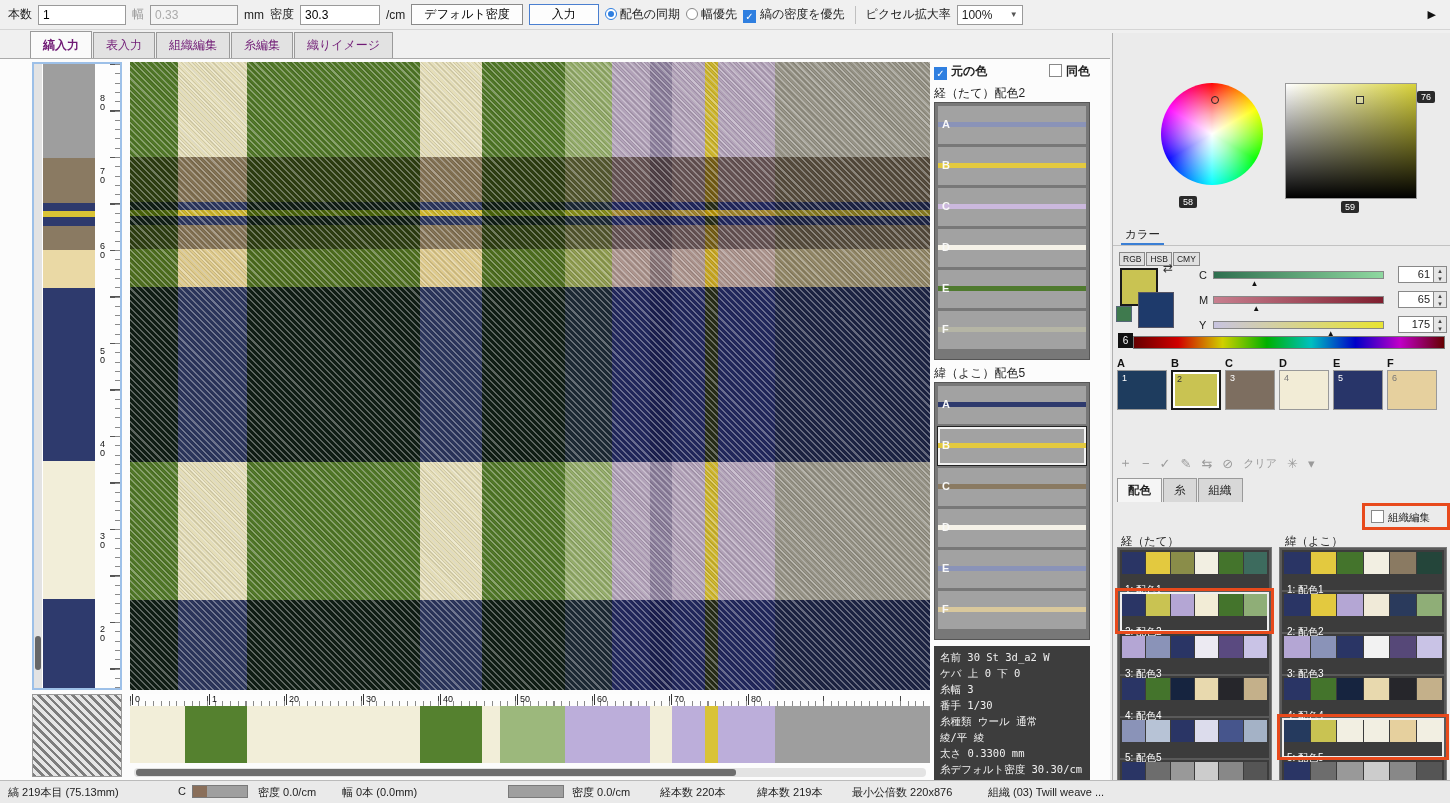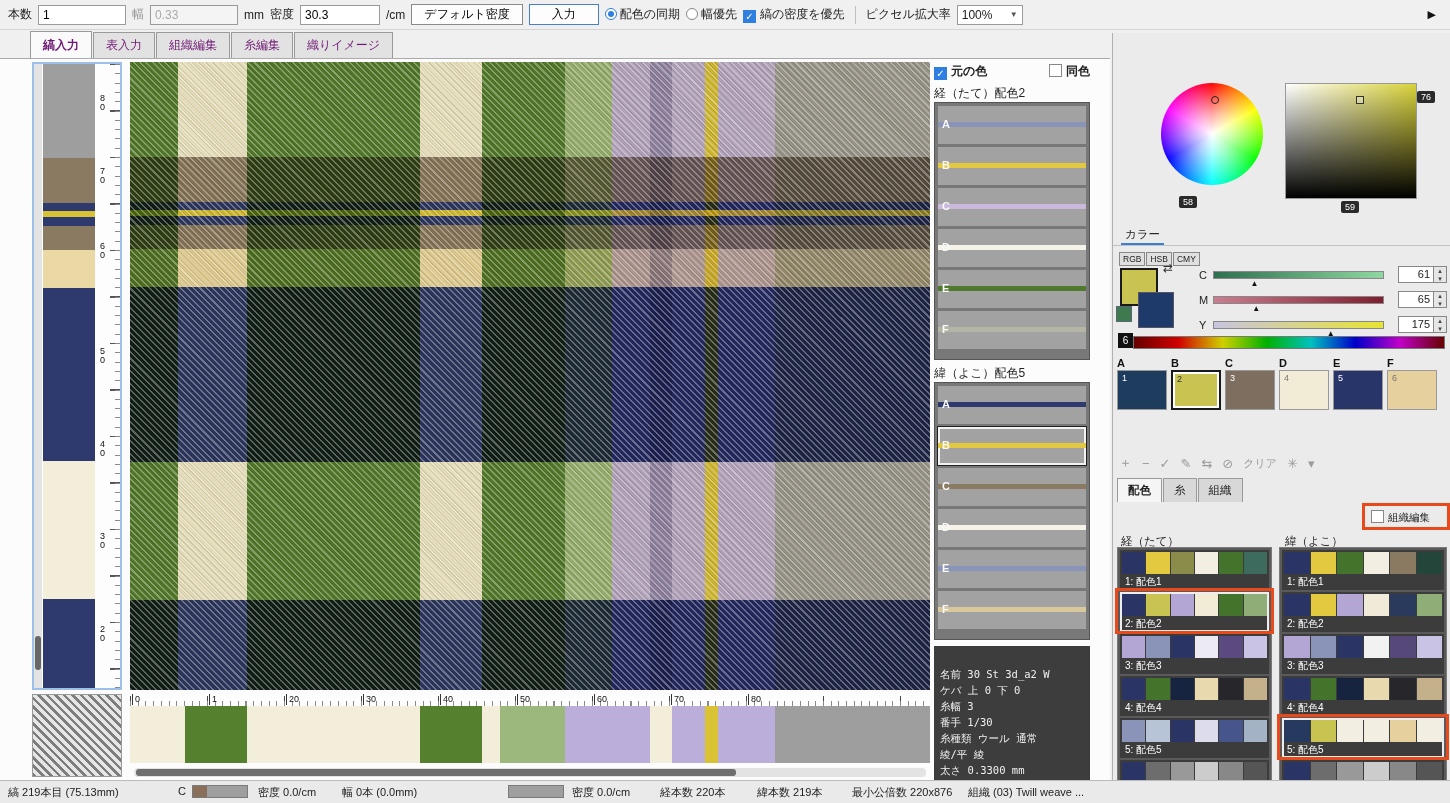--- a/index.html
+++ b/index.html
@@ -66,21 +66,21 @@
   
   .mid-panel{position:absolute;left:934px;top:62px;width:156px;height:718px;}
   .mp-checkrow{display:flex;justify-content:space-between;align-items:center;height:18px;font-size:12px;font-weight:bold;}
   .mp-label{font-size:12px;margin-top:5px;height:15px;}
   .yarn-list{border:1px solid #555;background:#787878;padding:3px;height:258px;margin-top:2px;}
   .yarn-row{position:relative;height:38px;background:#a2a2a2;margin-bottom:3px;}
   .yarn-row:last-child{margin-bottom:0;}
   .yarn-row.sel{box-shadow:0 0 0 2px #f2f2f2 inset,0 0 0 1px #222;}
   .yarn-letter{position:absolute;left:4px;top:12px;color:#f8f8f8;font-size:11px;font-weight:bold;z-index:2;}
   .yarn-line{position:absolute;left:0;right:0;top:16px;height:5px;}
-  .info-box{margin-top:6px;height:134px;background:#3d3d3d;color:#f0f0f0;font-family:"DejaVu Sans Mono","Liberation Mono",monospace;font-size:10.5px;line-height:16px;padding:20px 6px;overflow:hidden;}
+  .info-box{margin-top:6px;height:134px;background:#3d3d3d;color:#f0f0f0;font-family:"DejaVu Sans Mono","Liberation Mono",monospace;font-size:10.5px;line-height:16px;padding:3px 6px;overflow:hidden;}
 
   
   .right-panel{position:absolute;left:1112px;top:33px;width:338px;height:770px;background:#ebebeb;border-left:1px solid #b0b0b0;}
   .rp-tabs{position:absolute;top:0;left:4px;display:flex;height:24px;align-items:flex-end;}
   .rp-tab{padding:4px 10px;border:1px solid #9a9a9a;border-bottom:none;background:#d8d8d8;font-size:11.5px;margin-right:1px;}
   .rp-tab.active{background:#f5f5f5;font-weight:bold;}
   .hue-wheel{position:absolute;left:48px;top:50px;width:102px;height:102px;border-radius:50%;
     background:radial-gradient(circle at 50% 50%,#ffffff 0%,rgba(255,255,255,0.65) 28%,rgba(255,255,255,0) 72%),
                conic-gradient(from 0deg,#f00,#ff0,#0f0,#0ff,#00f,#f0f,#f00);}
   .hue-marker{position:absolute;width:8px;height:8px;border:1.5px solid #222;border-radius:50%;transform:translate(-50%,-50%);}
@@ -114,21 +114,21 @@
   .tools .tool{cursor:default;}
   .tools .tool-text{font-size:11px;}
   .subtabs{position:absolute;left:4px;top:446px;display:flex;height:23px;align-items:flex-end;}
   .sync-row{position:absolute;left:258px;top:477px;font-size:10.5px;white-space:nowrap;}
   .col-header{position:absolute;top:501px;font-size:11.5px;}
   .pal-list{position:absolute;top:514px;height:254px;background:#5a5a5a;border:1px solid #7a7a7a;padding:2px;overflow:hidden;}
   .pal-item{height:40px;background:#3c3c3c;margin-bottom:2px;padding:2px;}
   .pal-item.sel{box-shadow:0 0 0 2px #eee inset;}
   .pal-swatches{display:flex;gap:1px;height:22px;}
   .pal-swatches .sw{flex:1;}
-  .pal-item-label{font-size:10px;color:#fff;padding:2px 0 0 3px;line-height:12px;}
+  .pal-item-label{font-size:10px;color:#fff;padding:10px 0 0 3px;line-height:12px;}
   .annot{position:absolute;border:3px solid #e84a1c;z-index:50;pointer-events:none;}
 
   
   .statusbar{position:absolute;left:0;top:780px;width:1450px;height:23px;background:#eaeaea;border-top:1px solid #bbb;font-size:11px;}
   .statusbar span{position:absolute;top:4px;white-space:nowrap;}
   .chip{position:absolute;top:5px;width:56px;height:13px;border:1px solid #7a7a7a;}
 </style>
 </head>
 <body>
 
@@ -527,16 +527,16 @@
     <span style="left:8px;">縞 219本目 (75.13mm)</span>
     <span style="left:178px;">C</span>
     <span class="chip" style="left: 192px; background: linear-gradient(to right, rgb(138, 111, 90) 0px, rgb(138, 111, 90) 14px, rgb(159, 159, 159) 14px);"></span>
     <span style="left:258px;">密度 0.0/cm</span>
     <span style="left:342px;">幅 0本 (0.0mm)</span>
     <span class="chip" style="left: 508px; background: rgb(159, 159, 159);"></span>
     <span style="left:572px;">密度 0.0/cm</span>
     <span style="left:660px;">経本数 220本</span>
     <span style="left:757px;">緯本数 219本</span>
     <span style="left:852px;">最小公倍数 220x876</span>
-    <span style="left:968px;">組織 (03) Twill weave ...</span>
+    <span style="left:988px;">組織 (03) Twill weave ...</span>
   </div>
 
 </div>
 
 </body></html>

